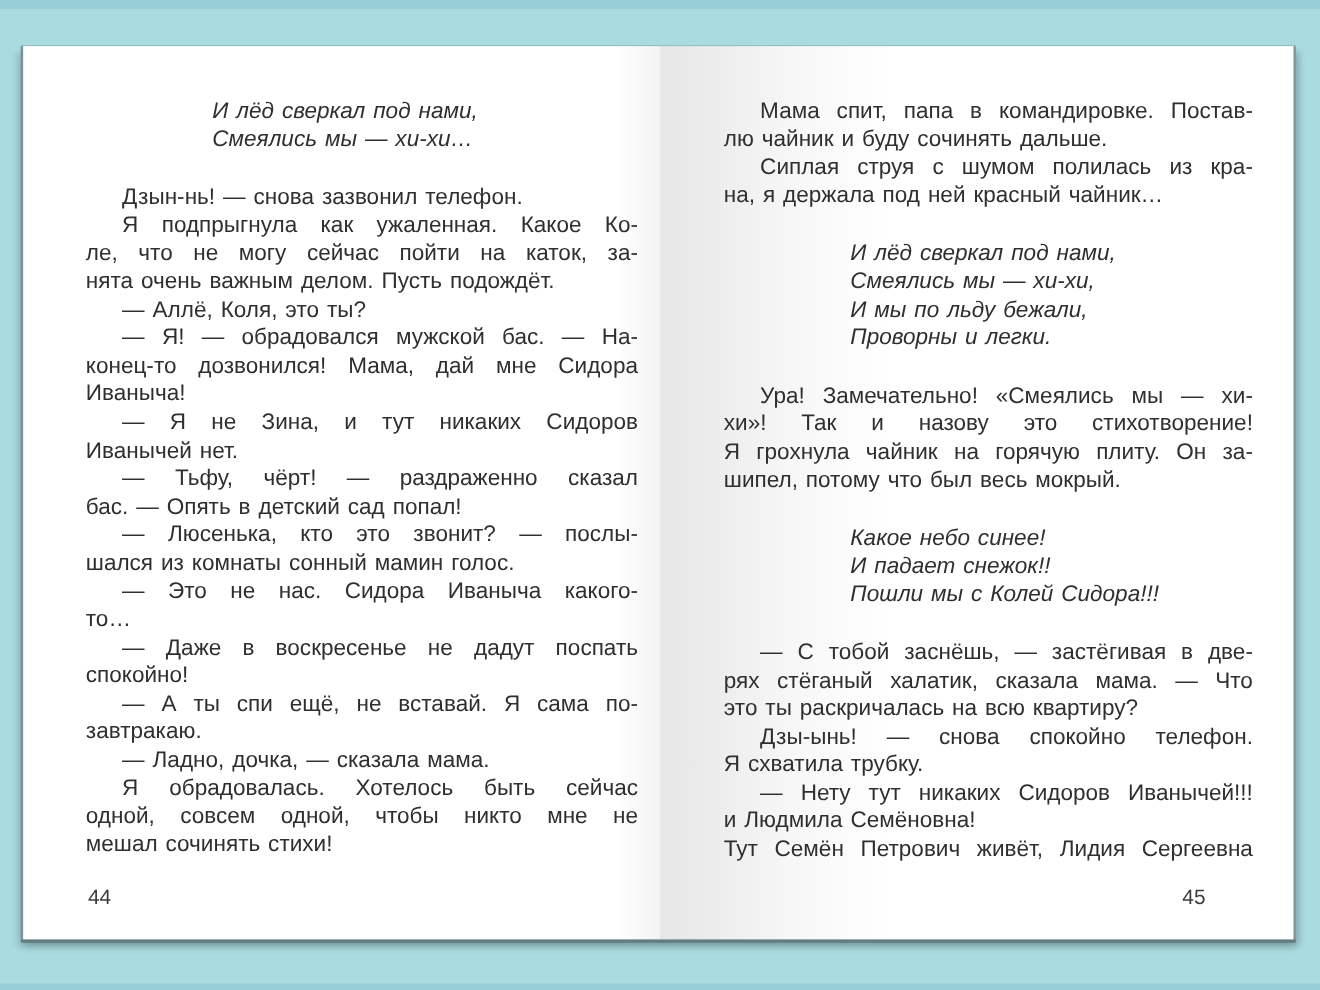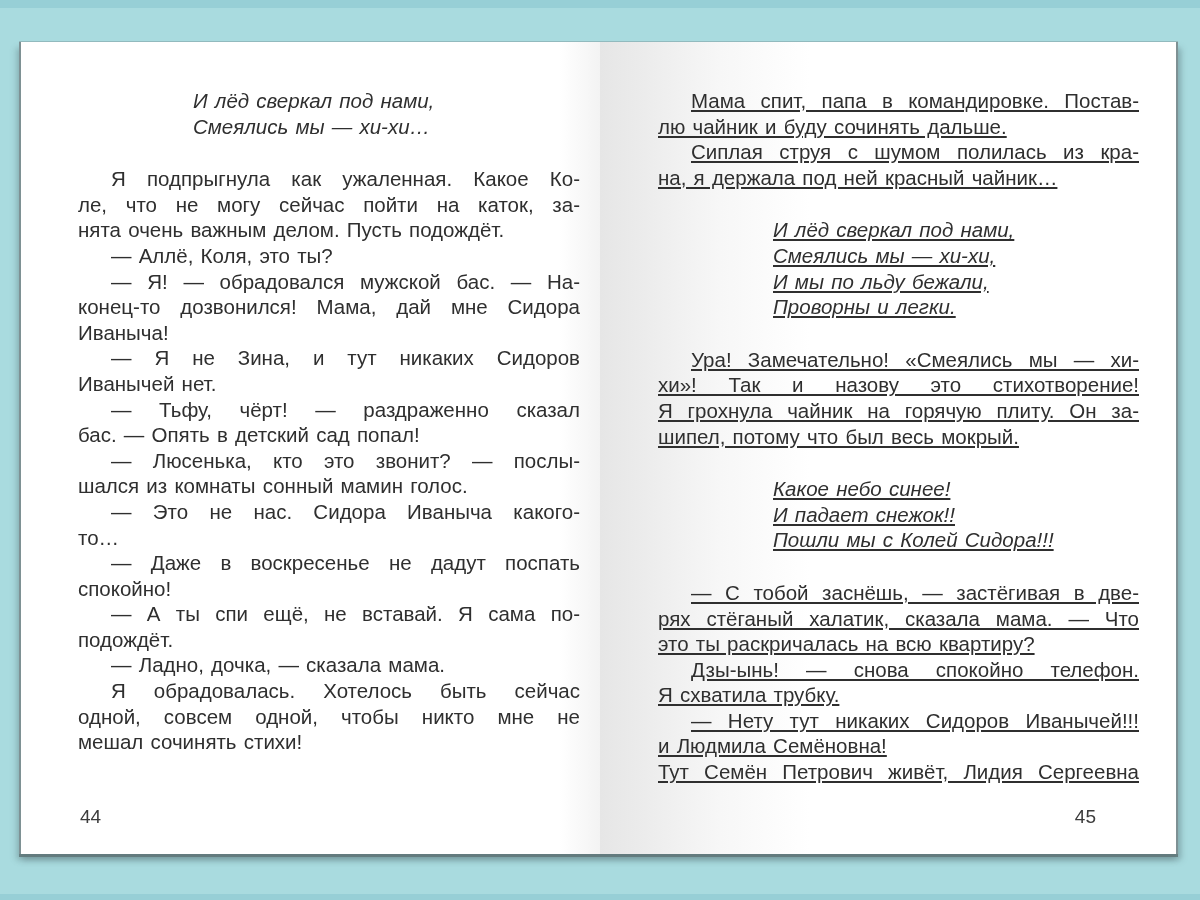--- a/index.html
+++ b/index.html
@@ -39,21 +39,21 @@
   .page-right{
     width:578px;
     border-right:2px solid #7e9194;
     background:linear-gradient(to right,#e6e6e6 0px,#ececec 45px,#f7f7f7 120px,#ffffff 210px);
   }
   .page-content{
     position:absolute;top:46px;color:var(--ink);
     font-size:20.5px;line-height:25.6px;word-spacing:1.5px;
   }
   .page-left .page-content{left:57px;width:502px;}
-  .page-right .page-content{left:58px;width:481px;text-decoration:underline;}
+  .page-right .page-content{left:58px;width:481px;}
 
   .para{margin:0;}
   .line{white-space:nowrap;}
   .line.just{white-space:normal;text-align:justify;text-align-last:justify;}
   .line.indent{text-indent:33px;}
   .poem{margin:27px 0;font-style:italic;}
   .page-content > .poem:first-child{margin-top:0;}
   .poem .line{padding-left:115px;}
 
   .page-number{
@@ -68,20 +68,23 @@
 
 <div class="edge-strip top"></div>
 <div class="edge-strip bottom"></div>
 
 <div class="spread">
   <section class="page page-left">
     <div class="page-content" id="left-content">
         <div class="poem">
           <div class="line">И лёд сверкал под нами,</div>
           <div class="line">Смеялись мы — хи-хи…</div>
+        </div>
+        <div class="para">
+          <div class="line indent">Дзын-нь! — снова зазвонил телефон.</div>
         </div>
         <div class="para">
           <div class="line indent just">Я подпрыгнула как ужаленная. Какое Ко-</div>
           <div class="line just">ле, что не могу сейчас пойти на каток, за-</div>
           <div class="line">нята очень важным делом. Пусть подождёт.</div>
         </div>
         <div class="para">
           <div class="line indent">— Аллё, Коля, это ты?</div>
         </div>
         <div class="para">
@@ -104,21 +107,21 @@
         <div class="para">
           <div class="line indent just">— Это не нас. Сидора Иваныча какого-</div>
           <div class="line">то…</div>
         </div>
         <div class="para">
           <div class="line indent just">— Даже в воскресенье не дадут поспать</div>
           <div class="line">спокойно!</div>
         </div>
         <div class="para">
           <div class="line indent just">— А ты спи ещё, не вставай. Я сама по-</div>
-          <div class="line">подождёт.</div>
+          <div class="line">завтракаю.</div>
         </div>
         <div class="para">
           <div class="line indent">— Ладно, дочка, — сказала мама.</div>
         </div>
         <div class="para">
           <div class="line indent just">Я обрадовалась. Хотелось быть сейчас</div>
           <div class="line just">одной, совсем одной, чтобы никто мне не</div>
           <div class="line">мешал сочинять стихи!</div>
         </div>
       </div>

